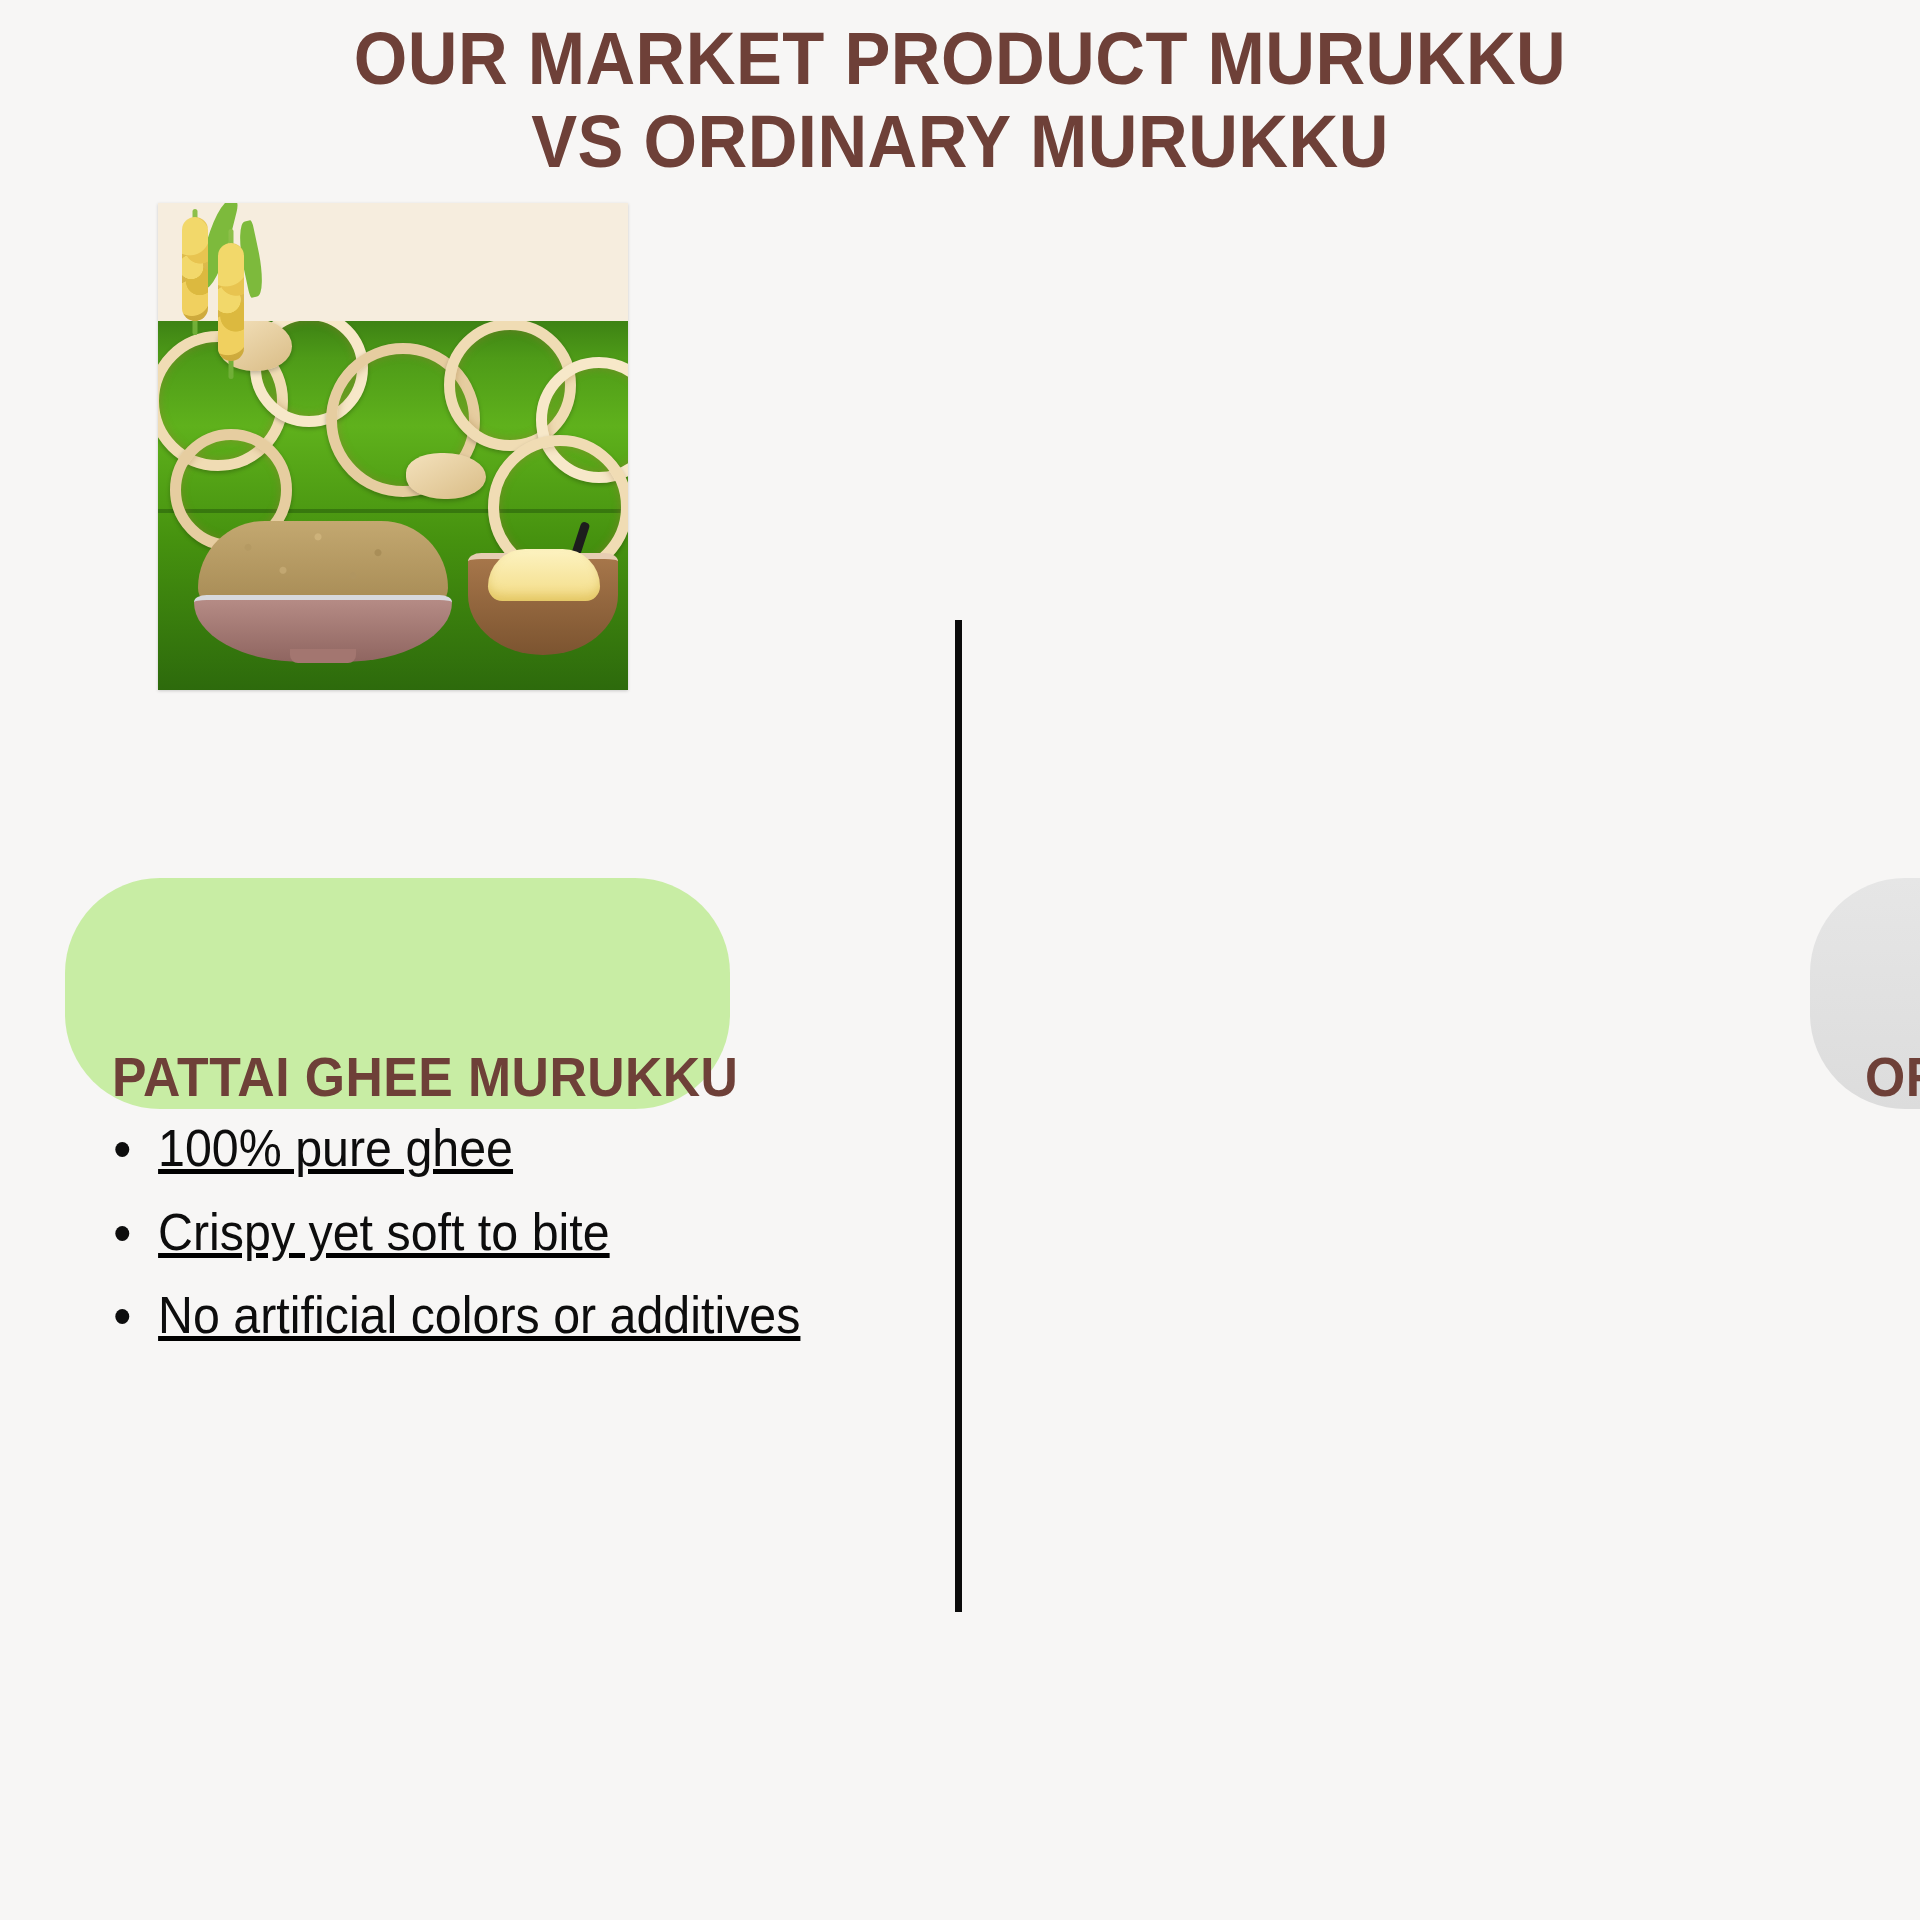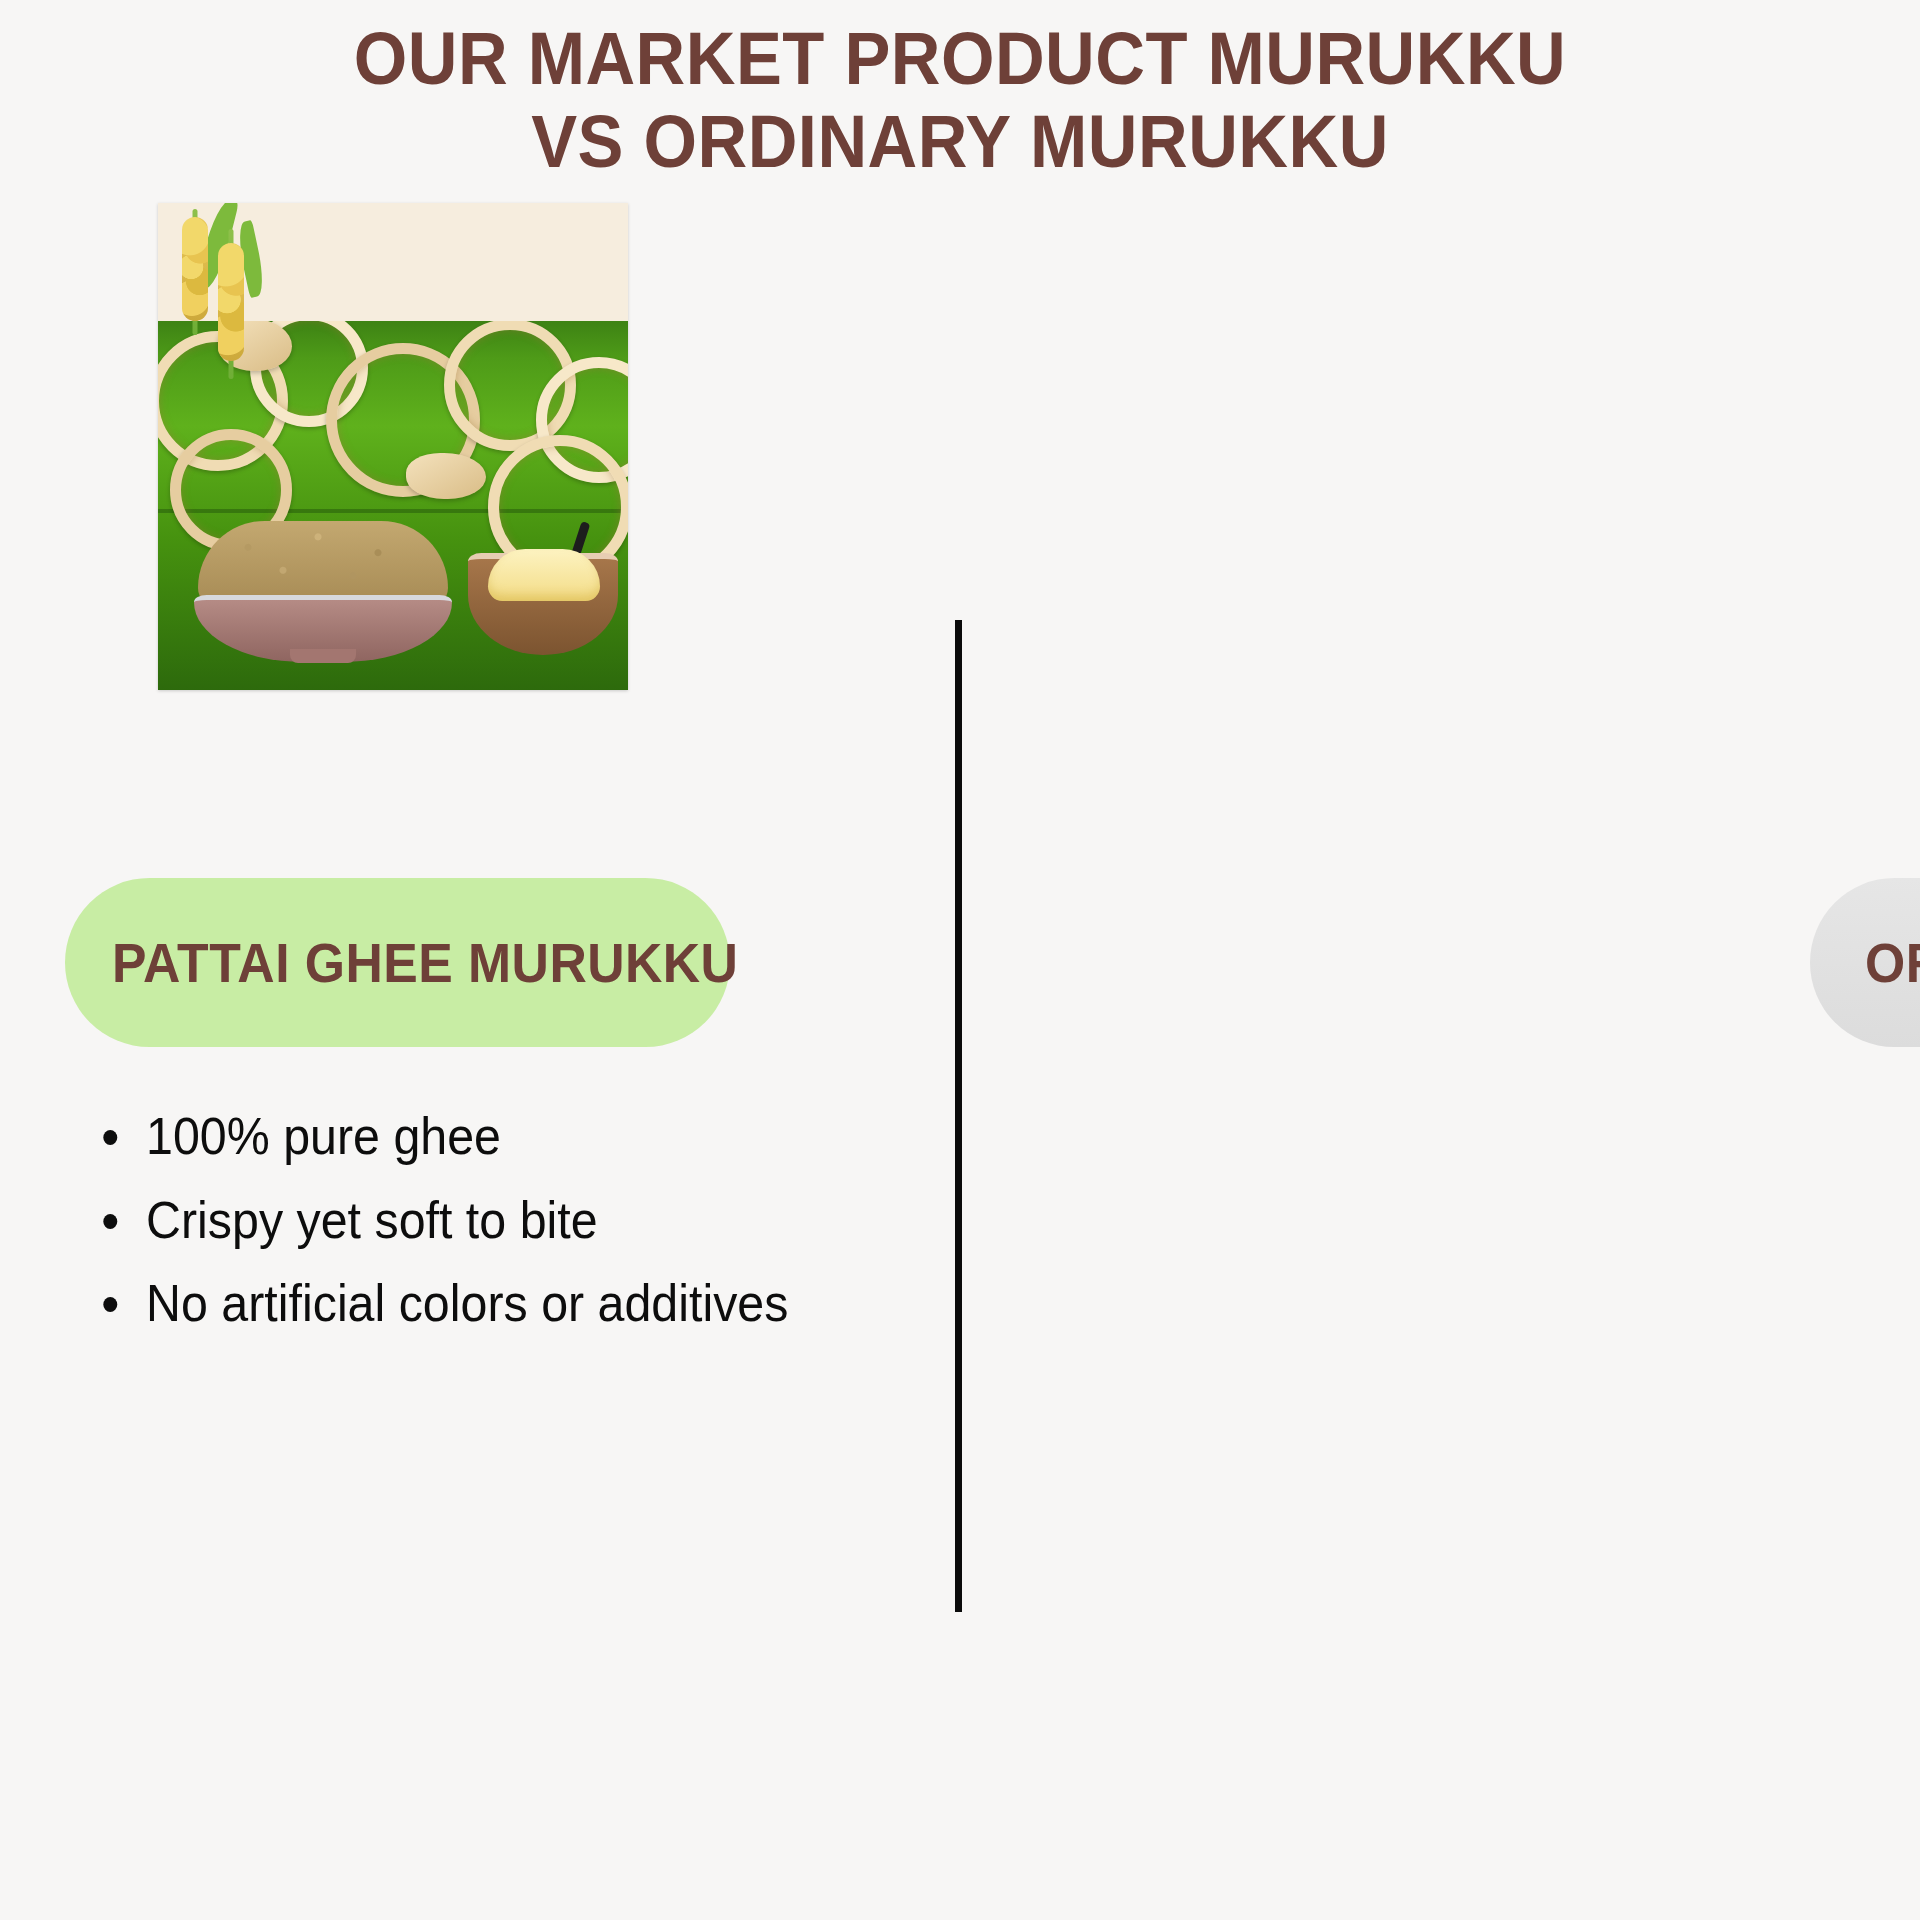--- a/index.html
+++ b/index.html
@@ -152,37 +152,37 @@
     background:linear-gradient(180deg,#fdf3c2,#f3dc86);
     box-shadow:inset 0 -6px 10px rgba(200,160,40,.35);
   }
   .ghee .spoon{
     position:absolute;left:104px;top:-14px;width:9px;height:62px;
     background:#1d1d1d;transform:rotate(18deg);border-radius:4px;
   }
 
   
   .pill{
-    position:absolute;height:169px;border-radius:95px;
-    display:flex;align-items:center;
+    position:absolute;height:231px;border-radius:95px;
+    display:flex;align-items:flex-end;
   }
   #pill-left{left:65px;top:878px;width:665px;background:#c8eda4;}
   #pill-right{left:850px;top:878px;width:1005px;
     background:linear-gradient(180deg,#e6e6e6,#dcdcdc);}
   .pill-text{
     color:#6e4038;font-weight:bold;
     font-family:"Liberation Sans", sans-serif;
     font-size:55px;letter-spacing:0.5px;white-space:nowrap;
     transform:scaleX(0.94);transform-origin:left center;
   }
   #pill-left .pill-text{margin-left:47px;}
   #pill-right .pill-text{margin-left:55px;}
 
   
-  .bullets{position:absolute;margin:4px;padding:0;list-style:none;}
+  .bullets{position:absolute;margin:16px;padding:0;list-style:none;text-decoration:underline;}
   #bullets-left{left:90px;top:1098px;width:790px;}
   .bullets li{
     position:relative;
     padding-left:56px;
     color:#0d0d0d;
     font-family:"Liberation Sans", sans-serif;
     font-size:52px;
     line-height:1.34;
     margin-bottom:14px;
     transform:scaleX(0.93);

